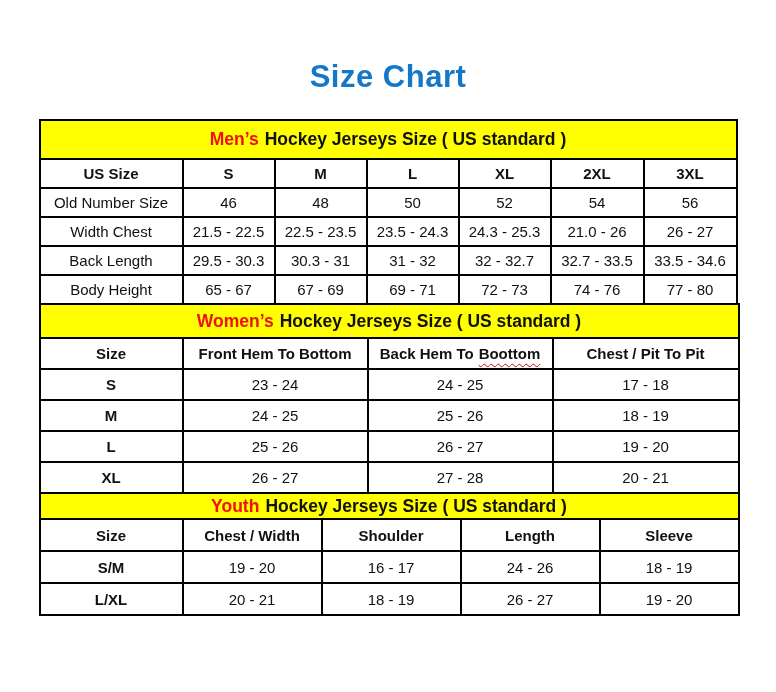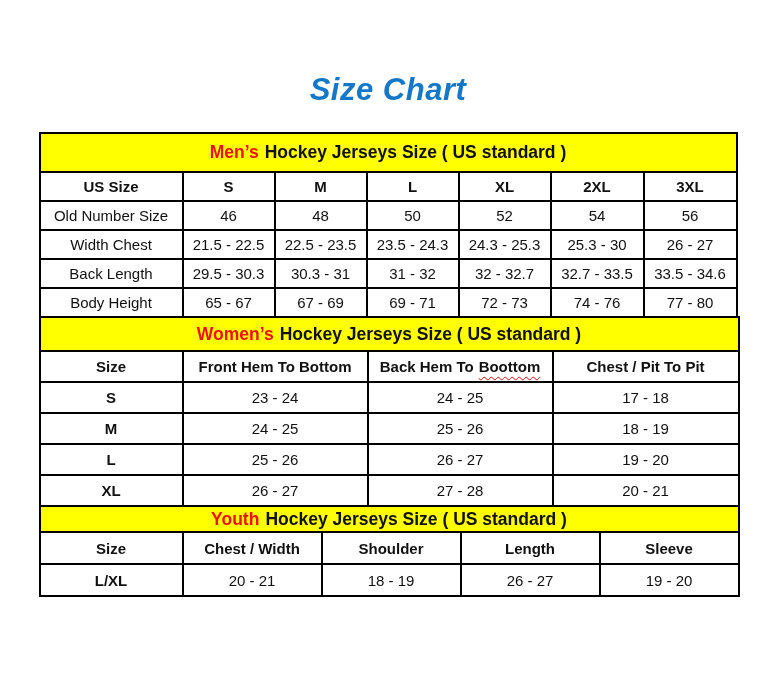--- a/index.html
+++ b/index.html
@@ -12,27 +12,26 @@
     height: 692px;
     overflow: hidden;
     font-family: "Liberation Sans", sans-serif;
     color: #111111;
   }
   .page {
     box-sizing: border-box;
     padding-top: 56px;
   }
   .page-title {
-    margin: 16px 0 24px 0;
+    margin: 3px 0 24px 0;
     text-align: center;
     font-size: 31px;
     font-weight: bold;
     letter-spacing: 0.5px;
     color: #1577c8;
-    font-style: italic;
   }
   .chart-wrap {
     width: 699px;
     margin: 0 auto;
   }
   table.size-table {
     border-collapse: collapse;
     table-layout: fixed;
     width: 699px;
   }
@@ -116,21 +115,21 @@
           <td>52</td>
           <td>54</td>
           <td>56</td>
         </tr>
         <tr>
           <td class="row-label-plain">Width Chest</td>
           <td>21.5 - 22.5</td>
           <td>22.5 - 23.5</td>
           <td>23.5 - 24.3</td>
           <td>24.3 - 25.3</td>
-          <td>25.3 - 30</td>
+          <td>21.0 - 26</td>
           <td>26 - 27</td>
         </tr>
         <tr>
           <td class="row-label-plain">Back Length</td>
           <td>29.5 - 30.3</td>
           <td>30.3 - 31</td>
           <td>31 - 32</td>
           <td>32 - 32.7</td>
           <td>32.7 - 33.5</td>
           <td>33.5 - 34.6</td>
@@ -208,20 +207,27 @@
           </td>
         </tr>
         <tr>
           <th>Size</th>
           <th>Chest / Width</th>
           <th>Shoulder</th>
           <th>Length</th>
           <th>Sleeve</th>
         </tr>
         <tr>
+          <td class="row-label-bold">S/M</td>
+          <td>19 - 20</td>
+          <td>16 - 17</td>
+          <td>24 - 26</td>
+          <td>18 - 19</td>
+        </tr>
+        <tr>
           <td class="row-label-bold">L/XL</td>
           <td>20 - 21</td>
           <td>18 - 19</td>
           <td>26 - 27</td>
           <td>19 - 20</td>
         </tr>
       </tbody>
     </table>
 
   </div>

